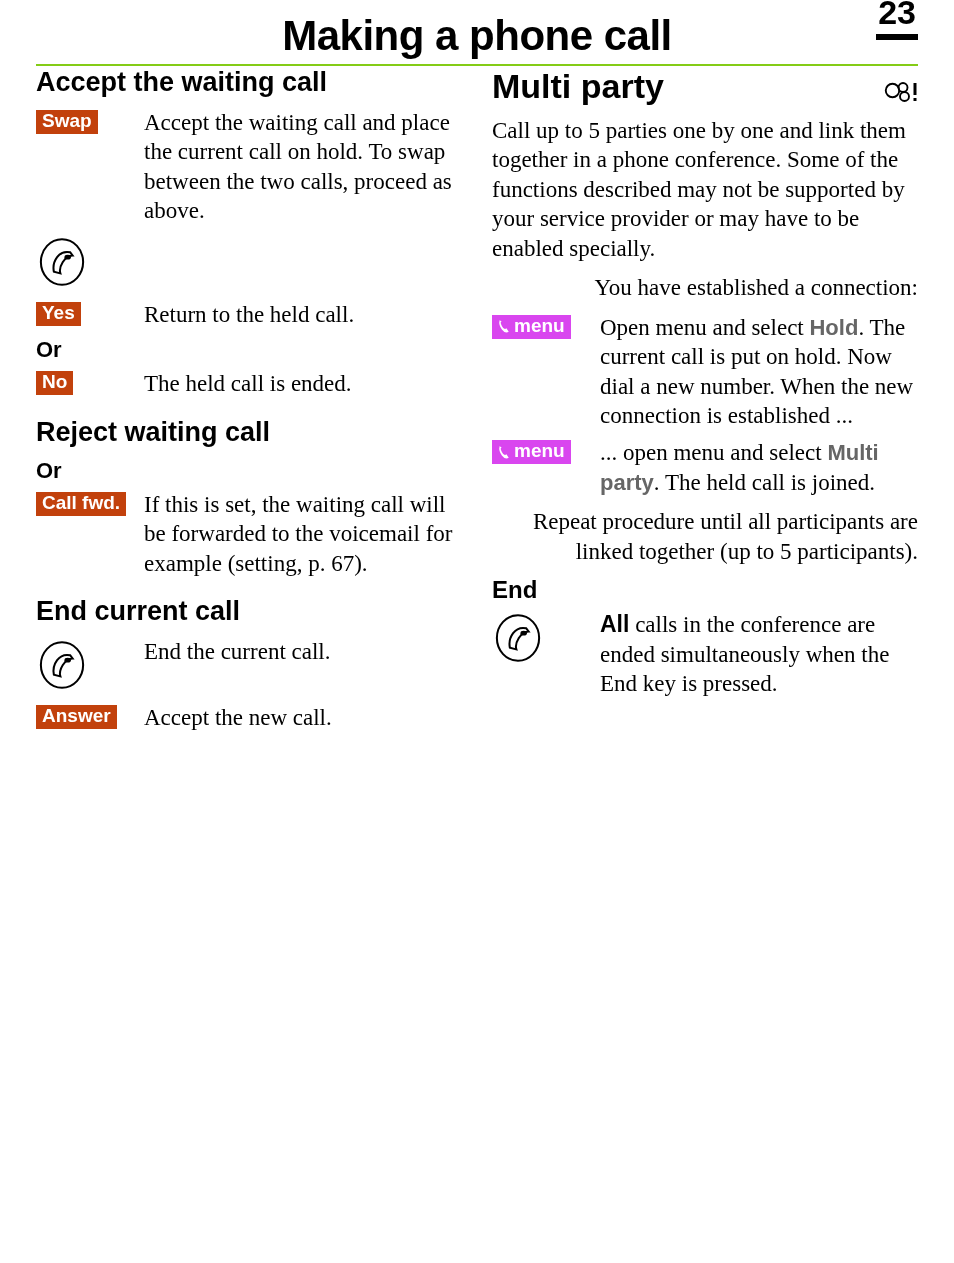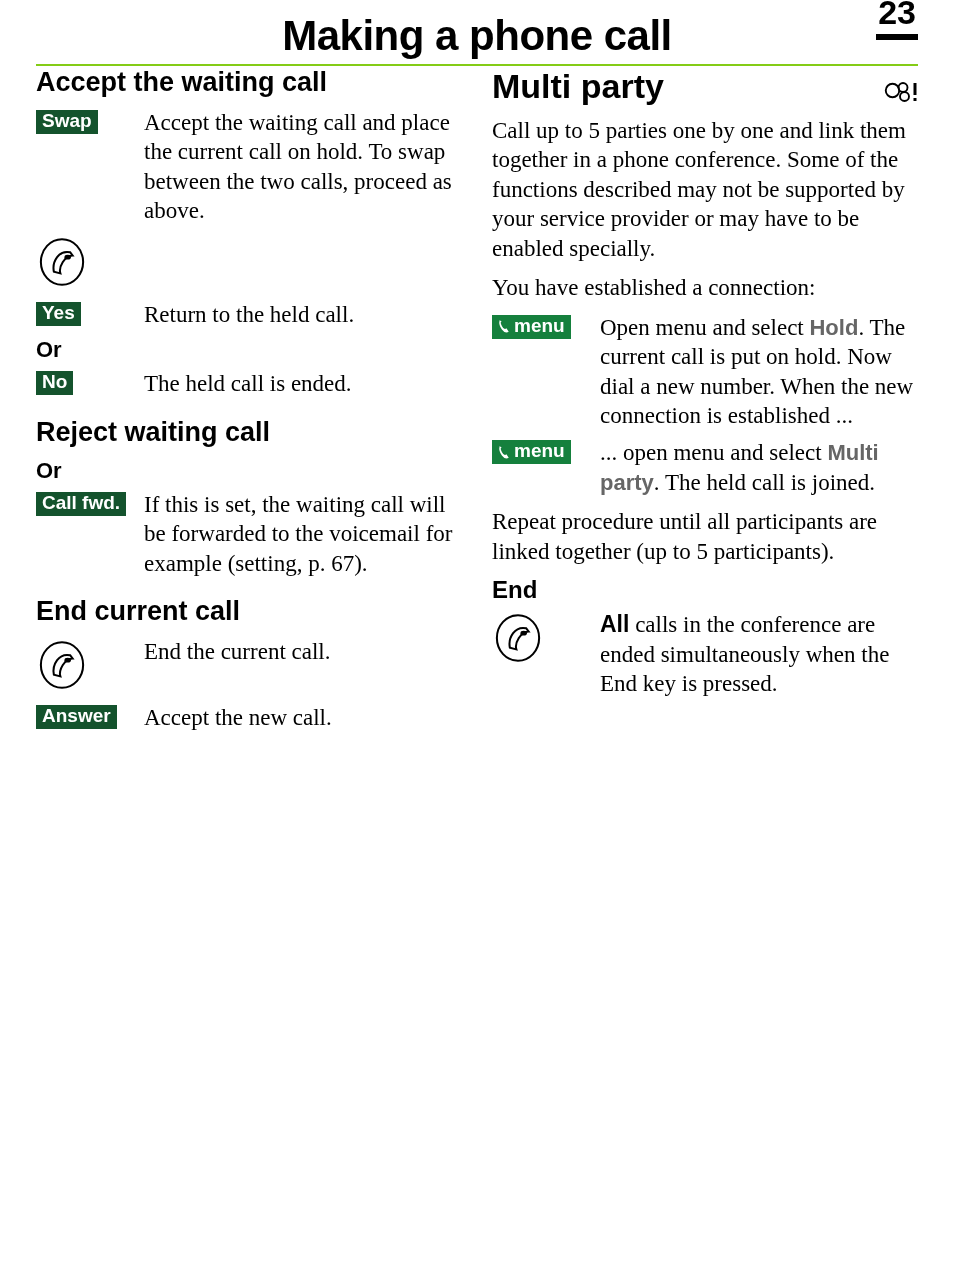--- a/index.html
+++ b/index.html
@@ -73,33 +73,33 @@
   }
   .action-col {
     flex: 0 0 108px;
     padding-top: 2px;
   }
   .desc-col {
     flex: 1 1 auto;
   }
   .softkey {
     display: inline-block;
-    background: #14532d;
+    background: #c2410c;
     color: #fff;
     font-family: Arial, Helvetica, sans-serif;
     font-weight: 700;
     font-size: 19px;
     padding: 1px 6px 2px 6px;
     line-height: 1.1;
   }
   .menukey {
     display: inline-flex;
     align-items: center;
     gap: 4px;
-    background: #15803d;
+    background: #d946ef;
     color: #fff;
     font-family: Arial, Helvetica, sans-serif;
     font-weight: 700;
     font-size: 19px;
     padding: 1px 6px 2px 4px;
     line-height: 1.1;
   }
   .or-text {
     font-family: Arial, Helvetica, sans-serif;
     font-weight: 900;
@@ -113,21 +113,21 @@
     color: #666;
   }
   .inline-black-bold {
     font-family: Arial, Helvetica, sans-serif;
     font-weight: 900;
   }
   .end-icon {
     width: 52px; height: 52px;
   }
   .sect-gap { margin-top: 18px; }
-  .para-gap { margin: 10px 0; }
+  .para-gap { margin: 10px 0; text-align: right; }
 </style>
 </head>
 <body>
 
 <div class="header">
   <div class="page-title">Making a phone call</div>
   <div class="page-number">23</div>
 </div>
 
 <div class="columns">

